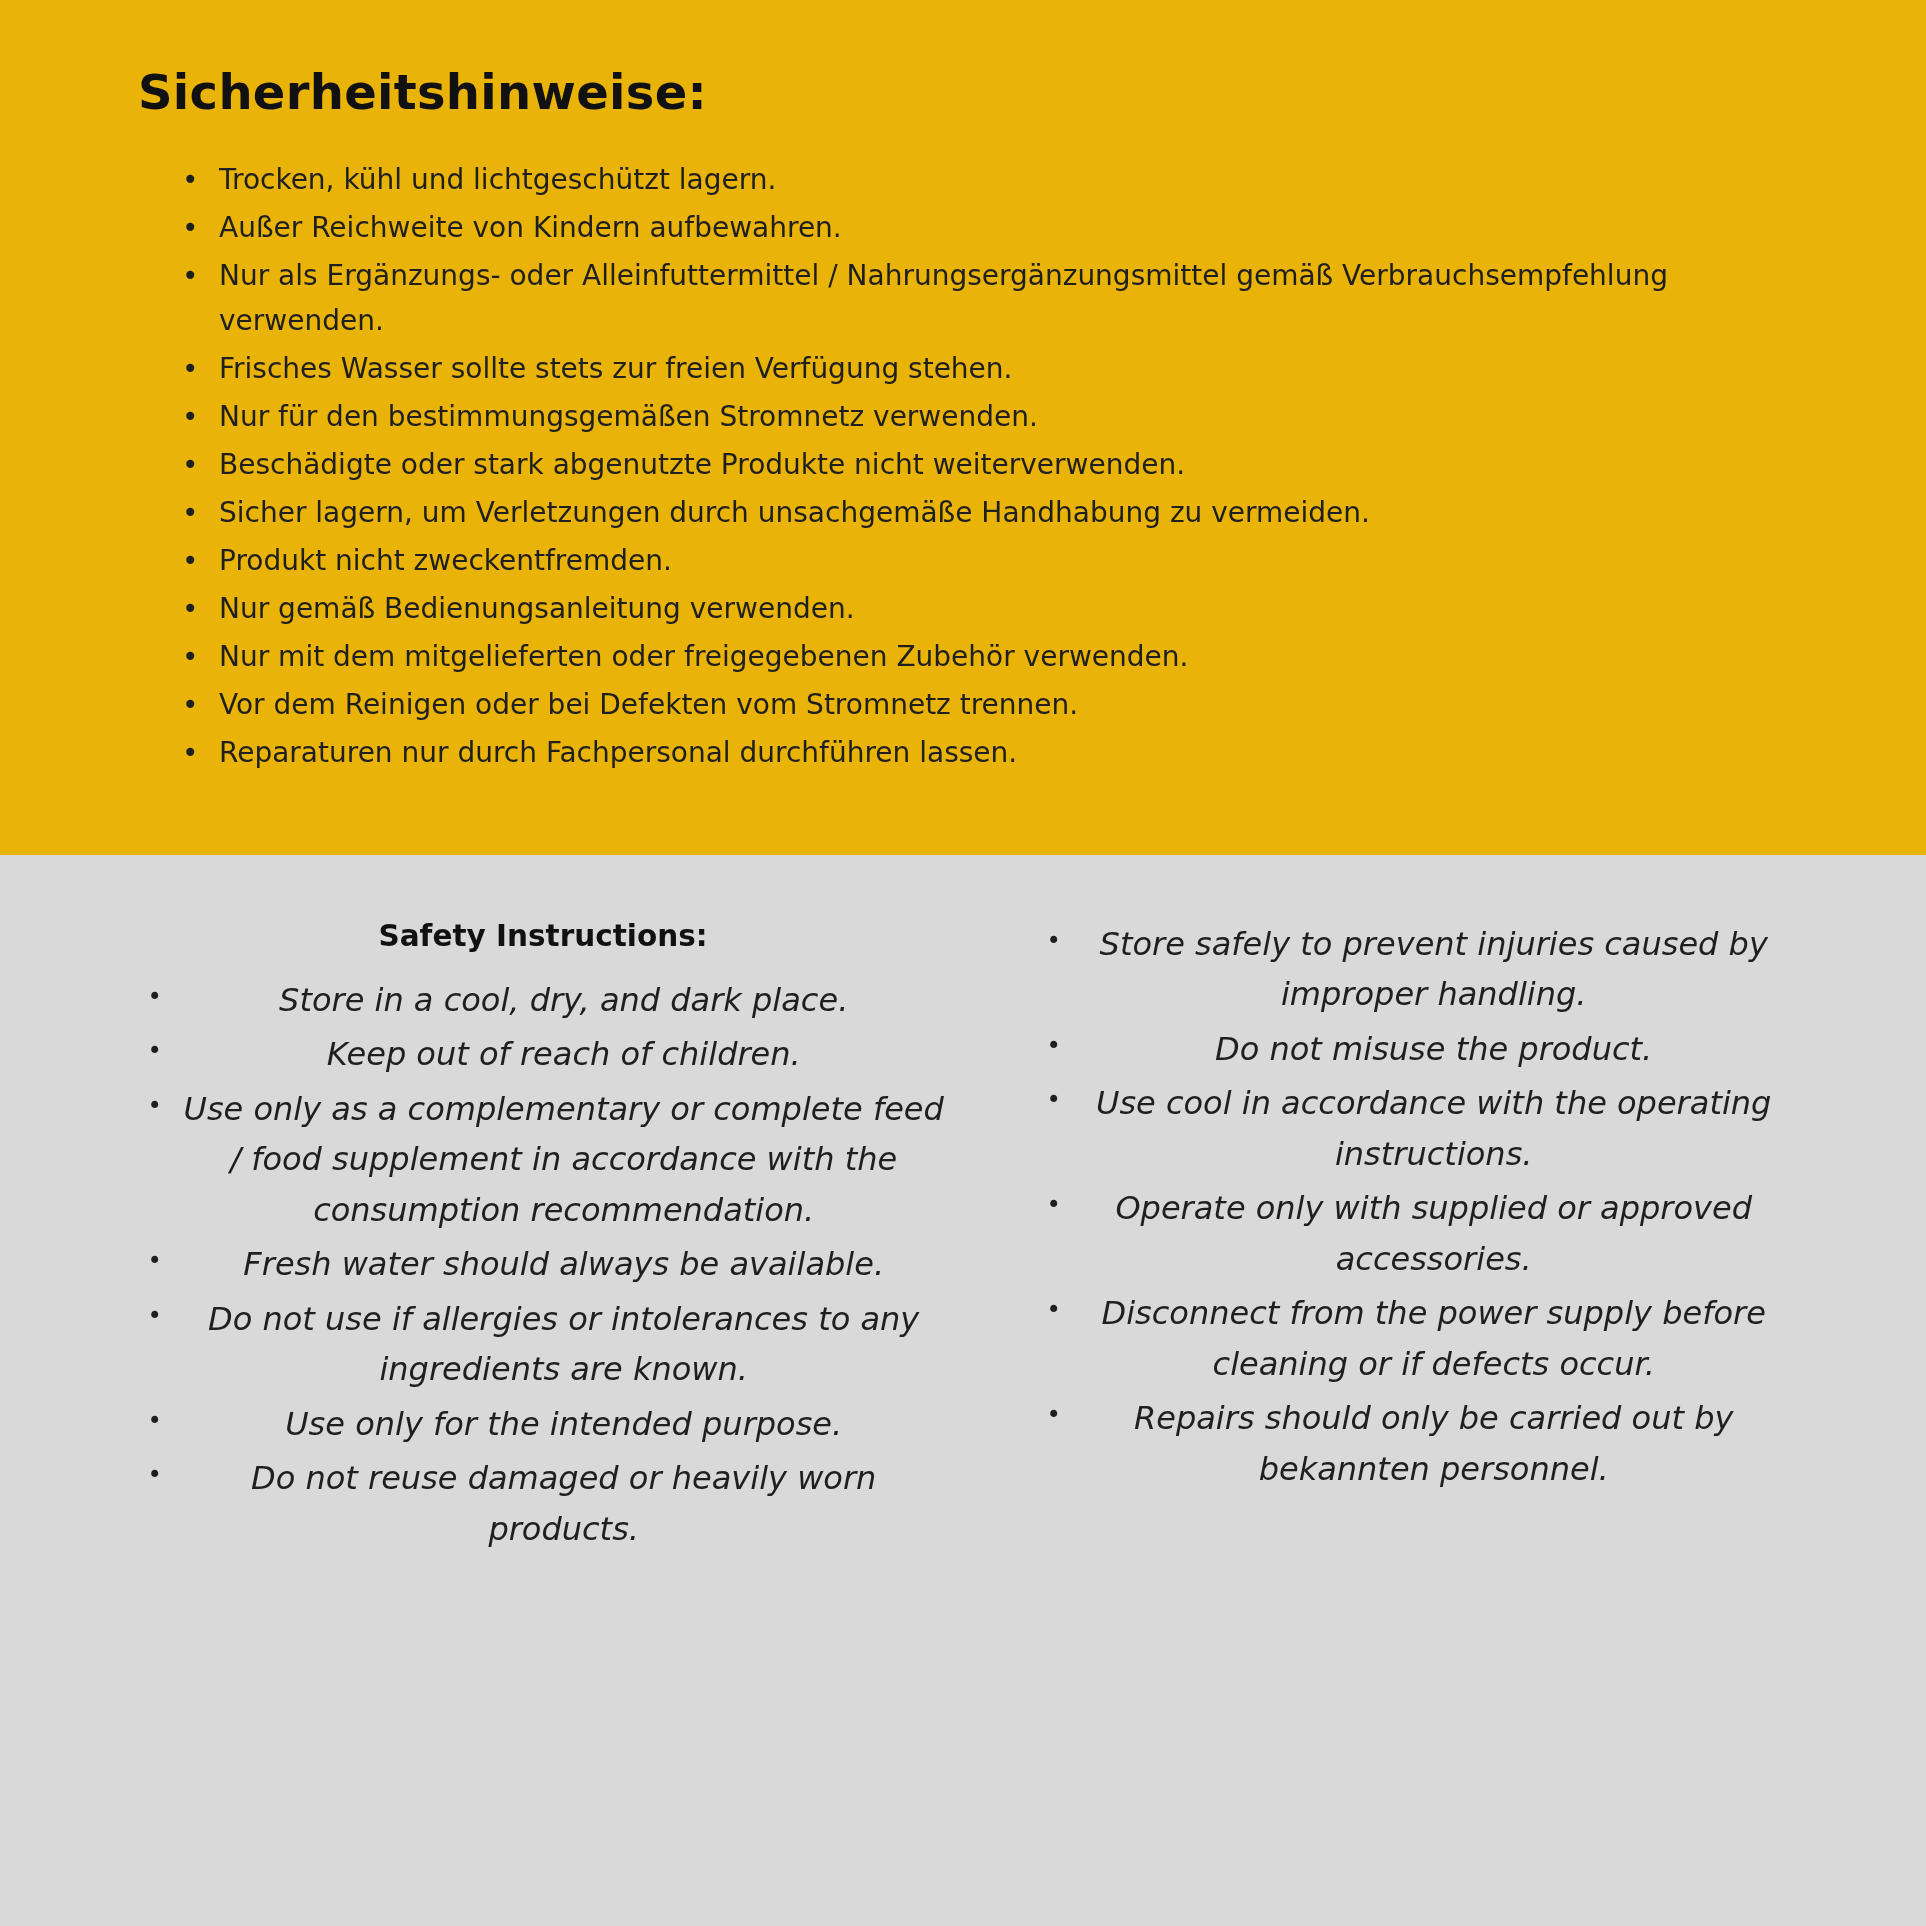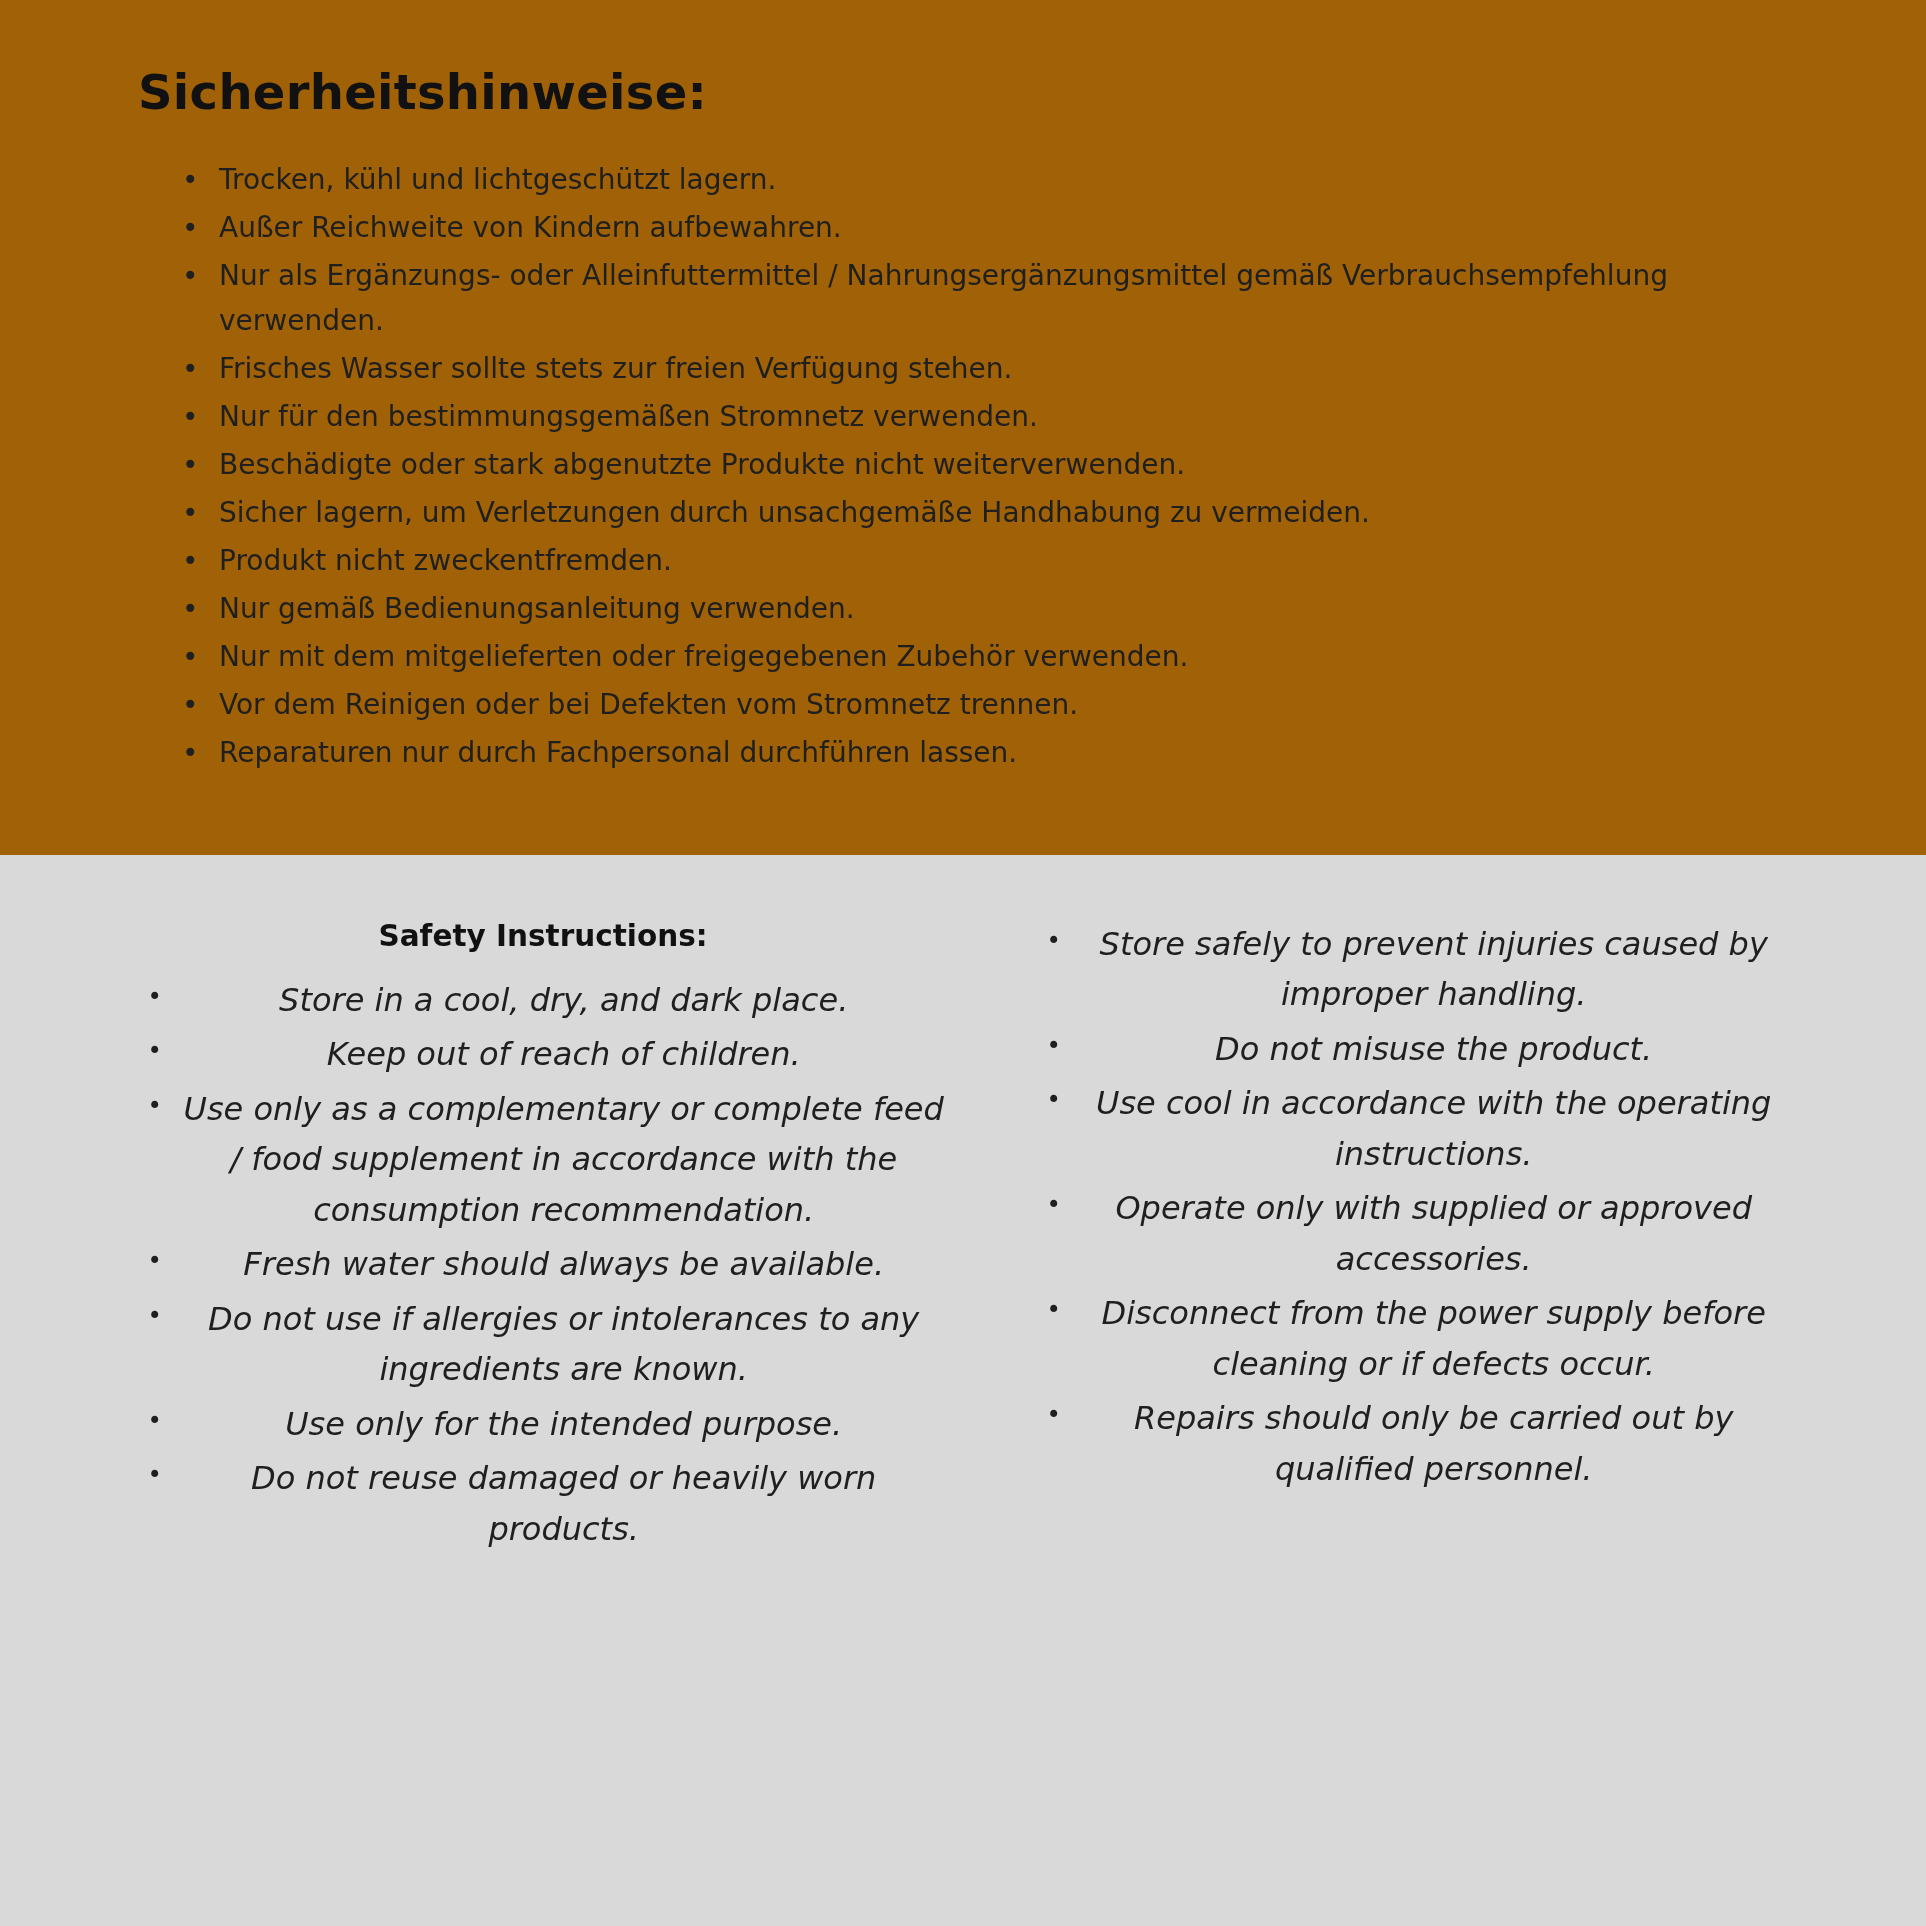--- a/index.html
+++ b/index.html
@@ -3,21 +3,21 @@
 <meta charset="utf-8">
 <style>
   html, body {
     margin: 0;
     padding: 0;
     background: #ffffff;
   }
   .page {
     width: 1926px;
     height: 1926px;
-    background: #a16207;
+    background: #eab308;
     font-family: "DejaVu Sans", "Liberation Sans", sans-serif;
     color: #1f1f1f;
     display: flex;
     flex-direction: column;
     overflow: hidden;
     box-sizing: border-box;
   }
 
   
   .section-de {
@@ -130,20 +130,20 @@
       </div>
     </div>
 
     <div class="col col-right">
       <div class="list-en">
         <div class="item">Store safely to prevent injuries caused by improper handling.</div>
         <div class="item">Do not misuse the product.</div>
         <div class="item">Use cool in accordance with the operating instructions.</div>
         <div class="item">Operate only with supplied or approved accessories.</div>
         <div class="item">Disconnect from the power supply before cleaning or if defects occur.</div>
-        <div class="item">Repairs should only be carried out by qualified personnel.</div>
+        <div class="item">Repairs should only be carried out by bekannten personnel.</div>
       </div>
     </div>
 
   </section>
 
 </div>
 
 
 </body></html>

